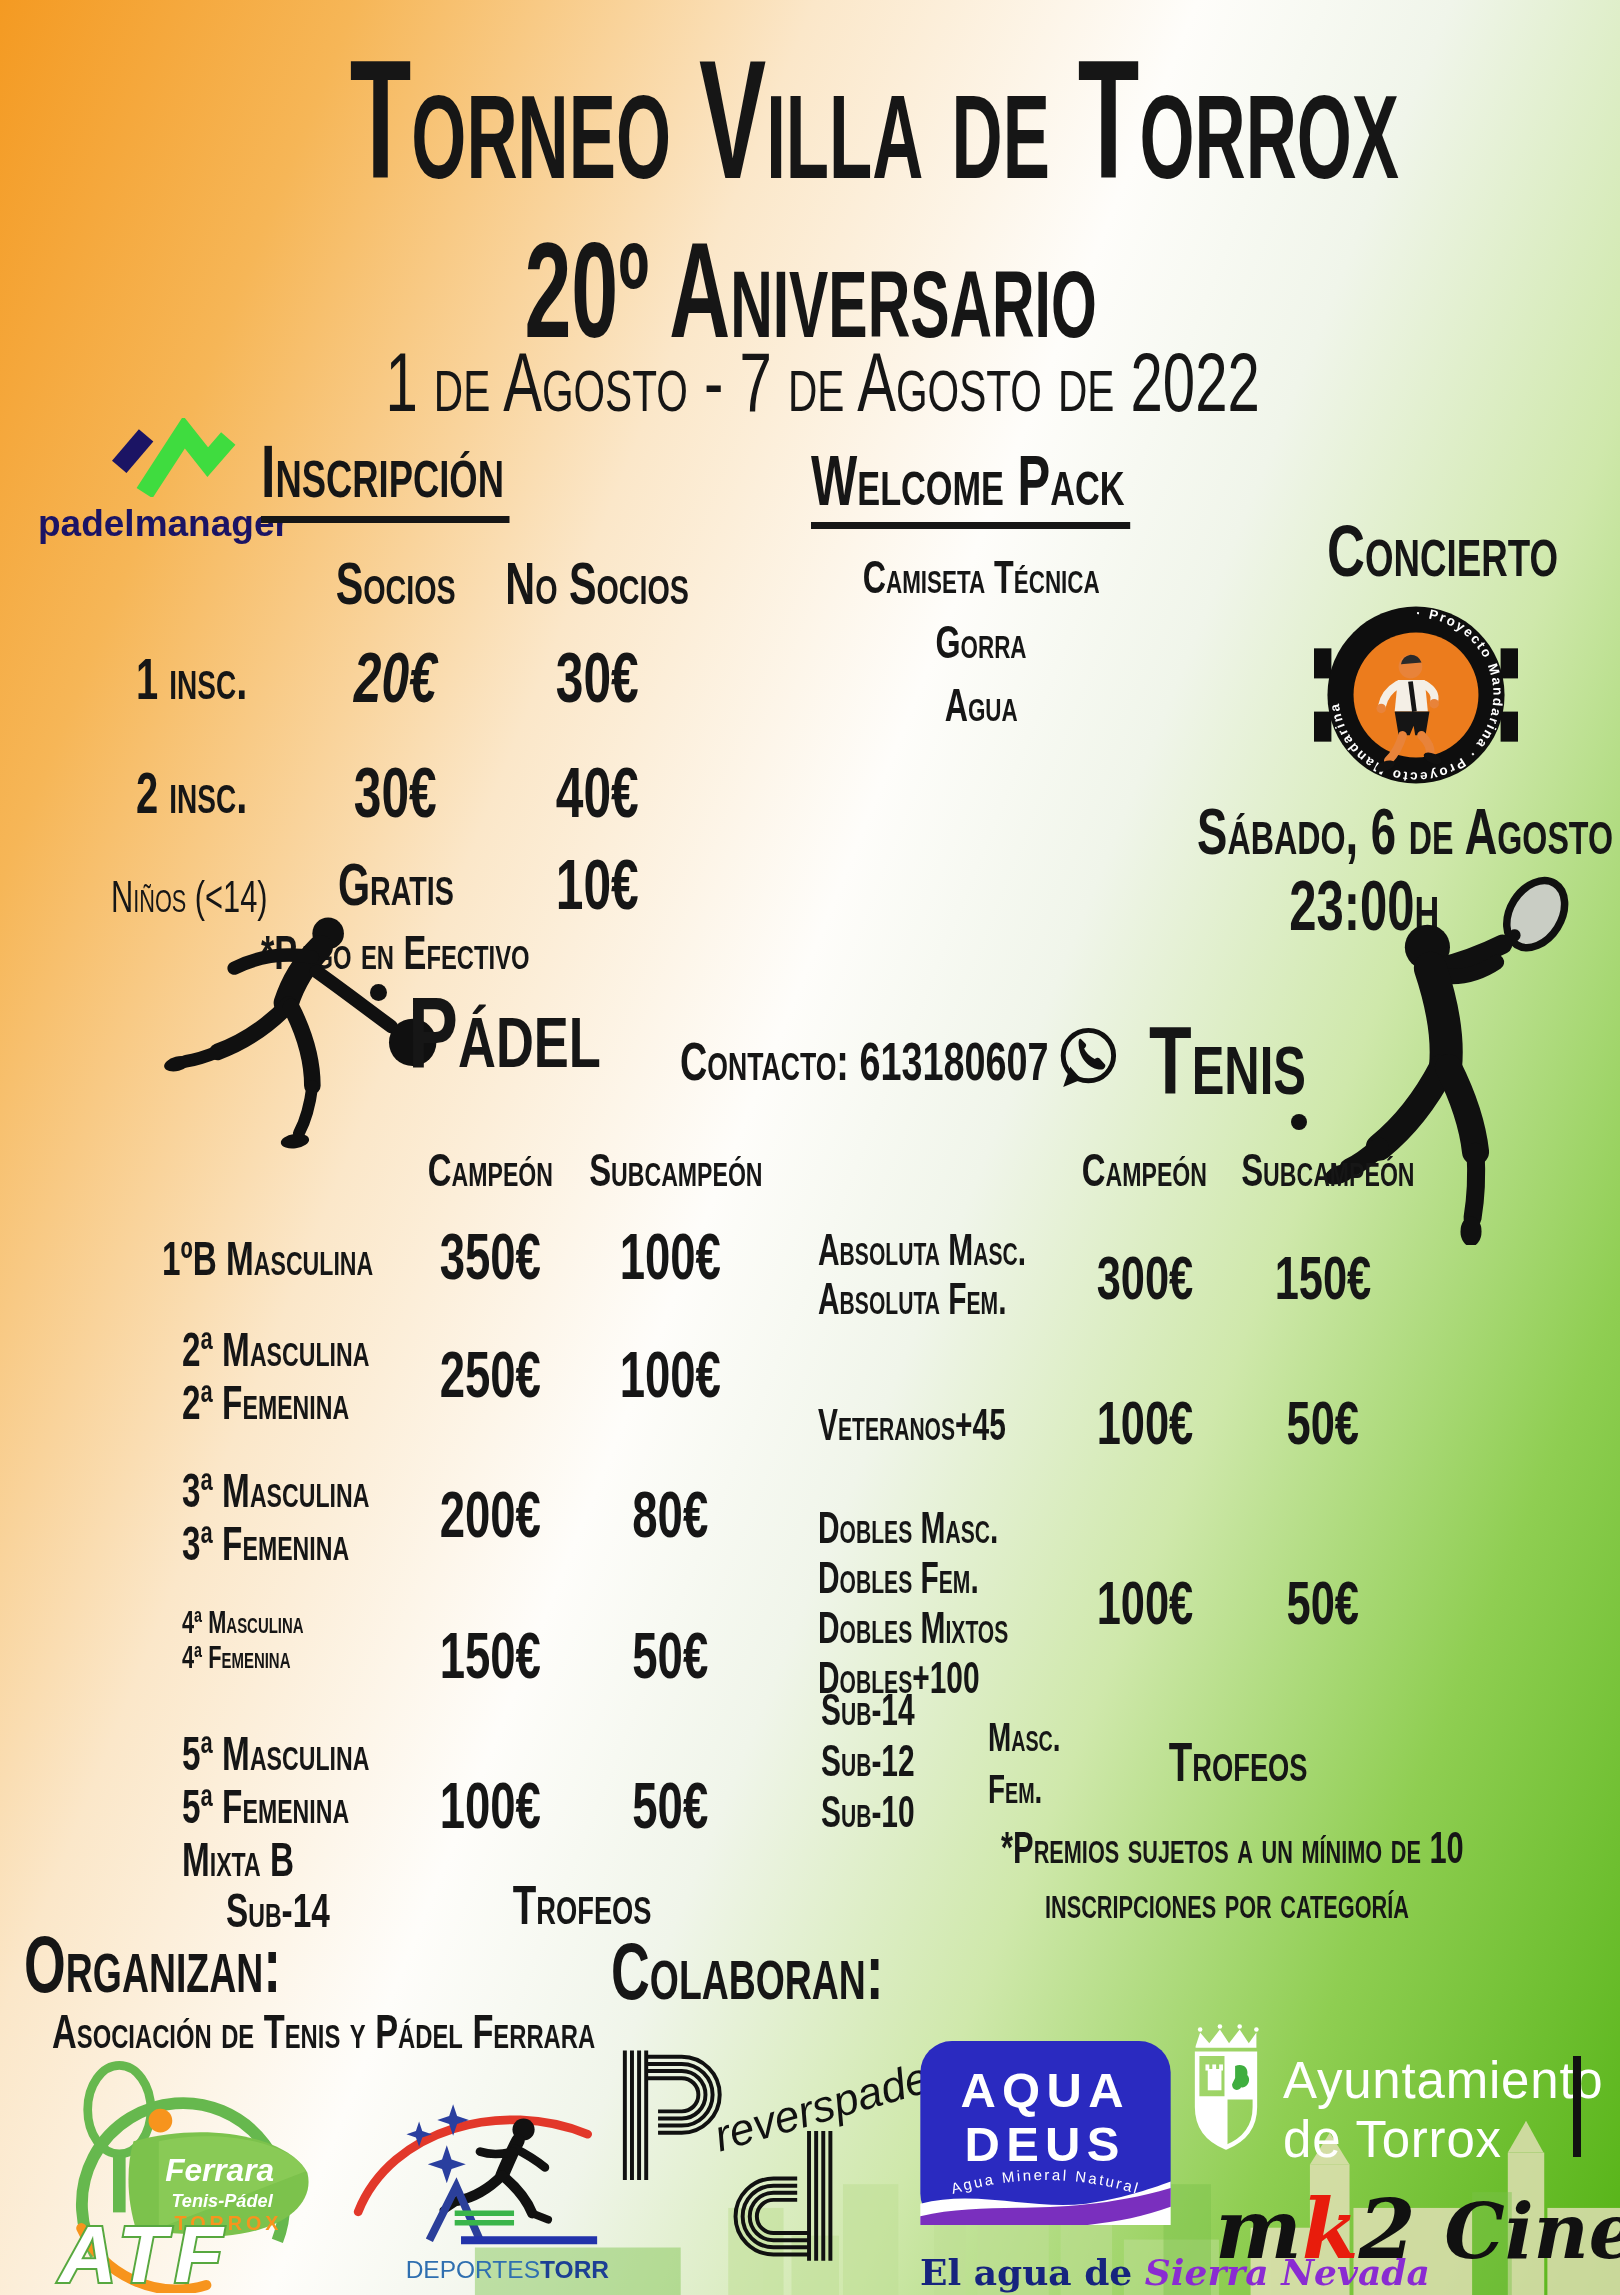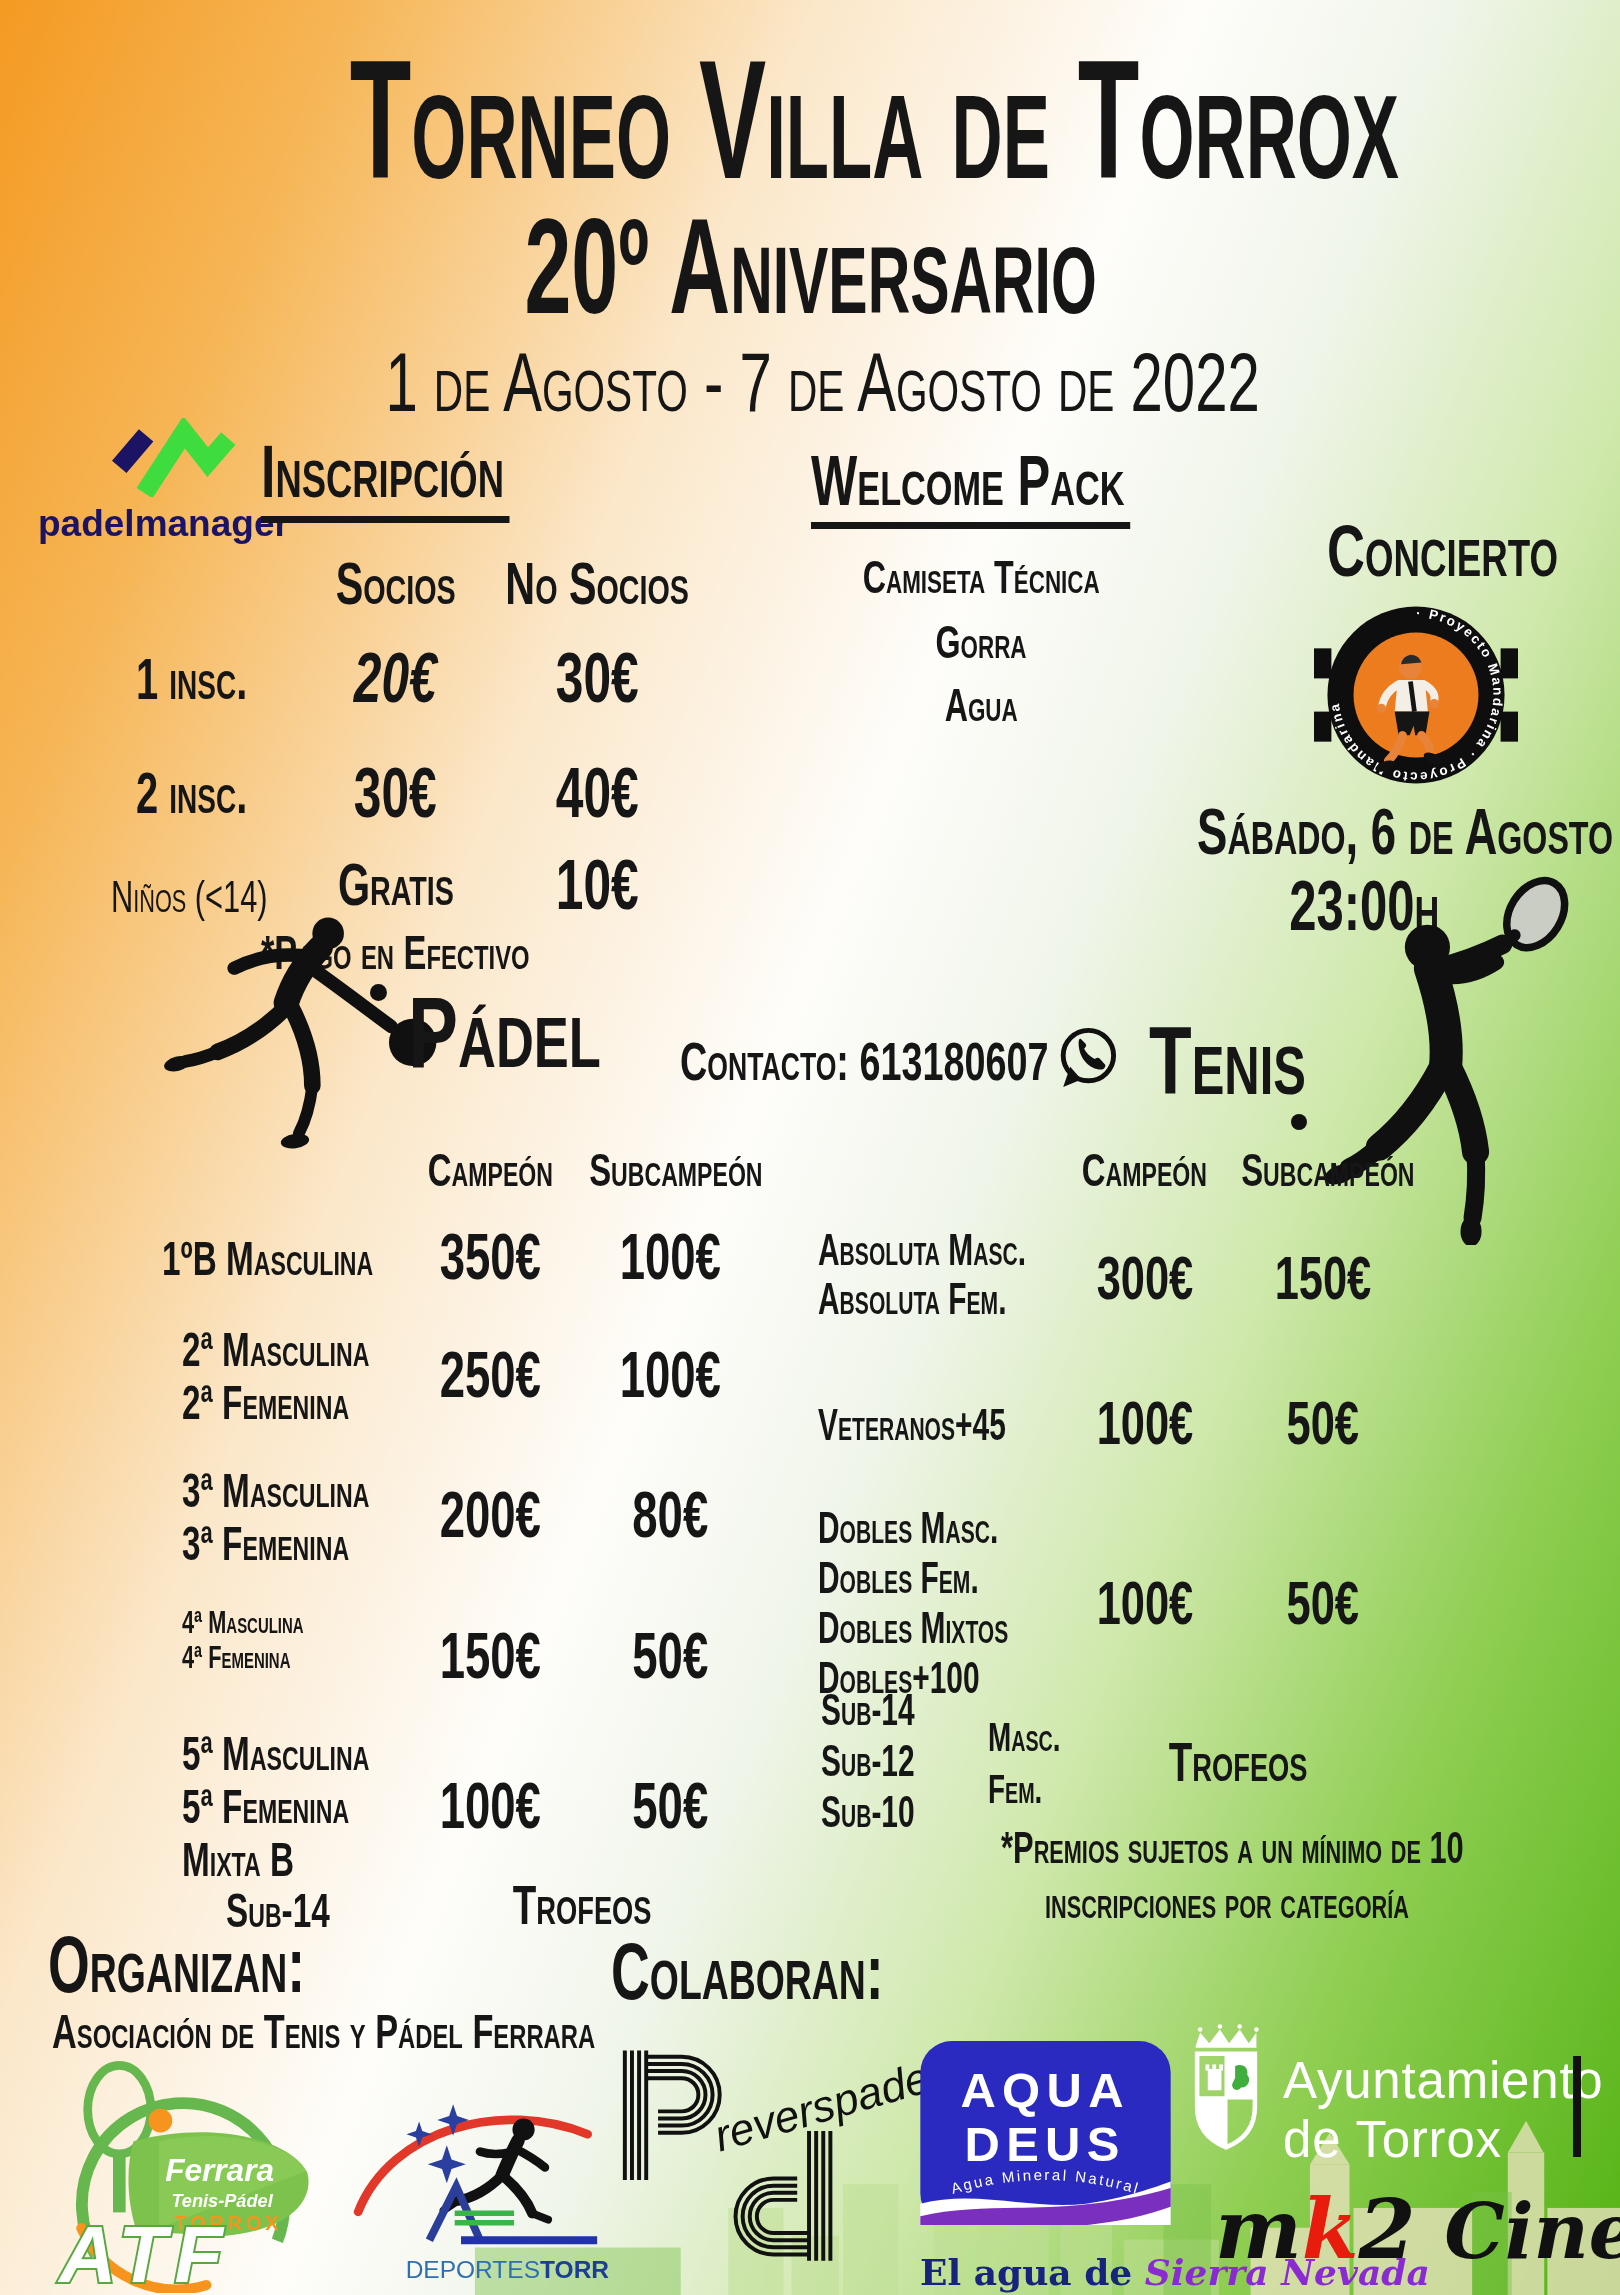--- a/index.html
+++ b/index.html
@@ -57,21 +57,21 @@
     <g opacity="0.45" fill="#7ac04a">
       <rect x="1470" y="120" width="60" height="141"></rect>
       <rect x="1860" y="130" width="50" height="131"></rect>
       <rect x="600" y="200" width="260" height="61"></rect>
     </g>
   </svg>
 
   <div class="abs deco ctr" style="left:0;right:0;top:33px;font-size:168px;">
     <span class="cx oC sx60">Torneo Villa de Torrox</span>
   </div>
-  <div class="abs deco ctr" style="left:0;right:0;top:196px;font-size:136px;">
+  <div class="abs deco ctr" style="left:0;right:0;top:220px;font-size:136px;">
     <span class="cx oC sx62">20º Aniversario</span>
   </div>
   <div class="abs deco ctr w500" style="left:0;right:0;top:340px;font-size:83px;margin-left:24px;">
     <span class="cx oC sx70">1 de Agosto - 7 de Agosto de 2022</span>
   </div>
 
   <svg class="abs" style="left:111px;top:418px;" width="135" height="79" viewBox="0 0 170 100">
     <path d="M10,62 L44,22" stroke="#1b1464" stroke-width="24" stroke-linecap="butt" fill="none"></path>
     <path d="M42,95 L92,18 L122,56 L148,26" stroke="#3fdc3f" stroke-width="24" fill="none" stroke-linejoin="miter"></path>
   </svg>
@@ -353,21 +353,21 @@
   </div>
   <div class="abs deco ctr" style="left:1120px;width:237px;top:1734px;font-size:55px;">
     <span class="cx oC sx70">Trofeos</span>
   </div>
 
   <div class="abs deco ctr" style="left:902px;width:649px;top:1820px;font-size:44px;line-height:1.25;">
     <div><span class="cx oC sx70">*Premios sujetos a un mínimo de 10</span></div>
     <div><span class="cx oC sx70">inscripciones por categoría</span></div>
   </div>
 
-  <div class="abs deco" style="left:24px;top:1924px;font-size:79px;margin-left:24px;">
+  <div class="abs deco" style="left:24px;top:1924px;font-size:79px;">
     <span class="cx sx68">Organizan:</span>
   </div>
   <div class="abs deco" style="left:52px;top:2006px;font-size:49px;">
     <span class="cx sx70">Asociación de Tenis y Pádel Ferrara</span>
   </div>
   <div class="abs deco" style="left:611px;top:1931px;font-size:79px;">
     <span class="cx sx68">Colaboran:</span>
   </div>
 
   <svg class="abs" style="left:40px;top:2048px;" width="289" height="245" viewBox="0 0 365 310">

